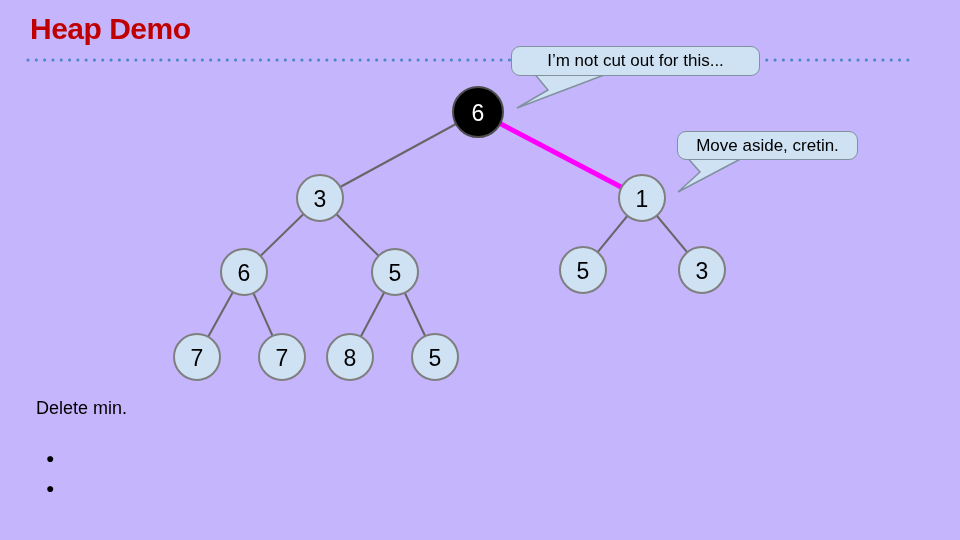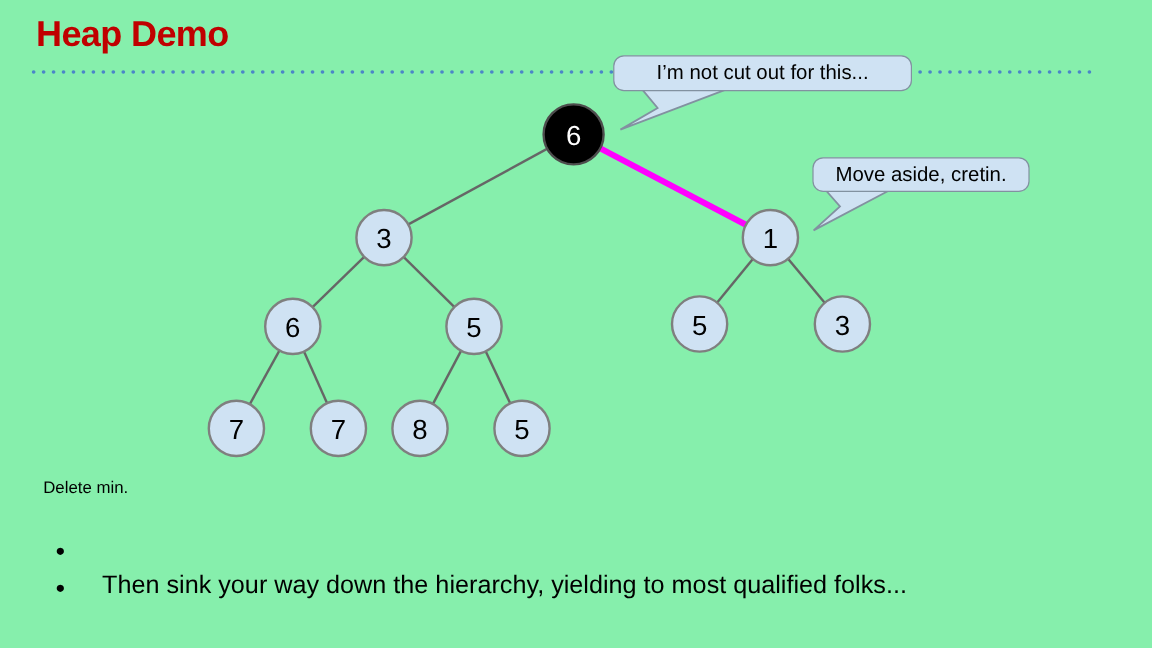--- a/index.html
+++ b/index.html
@@ -2,21 +2,21 @@
 <html style="--title-color: #C00000; --bubble-fill: #CFE2F3; --bubble-border: #8291A0;"><head>
 <meta charset="utf-8">
 <style>
   html, body { margin: 0; padding: 0; }
   body {
     width: 960px; height: 540px;
     background: #ffffff;
     font-family: "Liberation Sans", sans-serif;
     overflow: hidden;
   }
-  .slide { position: relative; width: 960px; height: 540px; background: #86efac; }
+  .slide { position: relative; width: 960px; height: 540px; background: #c4b5fd; }
 
   .title {
     position: absolute; left: 30px; top: 12px; margin: 0;
     font-size: 30px; font-weight: bold; letter-spacing: -0.5px;
     color: var(--title-color, #C00000);
   }
 
   #scene { position: absolute; left: 0; top: 0; width: 960px; height: 540px; }
   #scene text { font-family: "Liberation Sans", sans-serif; }
 
@@ -27,21 +27,21 @@
     border-radius: 9px;
     display: flex; align-items: center; justify-content: center;
     font-size: 17px; color: #000; white-space: nowrap;
     z-index: 3;
   }
   .bubble-1 { left: 511px; top: 46px;  width: 249px; height: 30px; }
   .bubble-2 { left: 677px; top: 131px; width: 181px; height: 29px; }
 
   .caption {
     position: absolute; left: 36px; top: 398px;
-    font-size: 14px; color: #000;
+    font-size: 18px; color: #000;
   }
   .bullets {
     position: absolute; left: 0; top: 443px; margin: 0; padding: 0;
     list-style: none; width: 960px;
   }
   .bullets li {
     display: flex; align-items: baseline;
     font-size: 21px; line-height: 30px; color: #000;
   }
   .bullets .dot {
@@ -126,17 +126,16 @@
   </div>
 
   <div class="caption">Delete min.</div>
 
   <ul class="bullets">
     <li>
       <span class="dot">●</span>
     </li>
     <li>
       <span class="dot">●</span>
-      <span class="bullet-text">Then sink your way down the hierarchy, yielding to most qualified folks...</span>
     </li>
   </ul>
 
 </div>
 
 </body></html>

